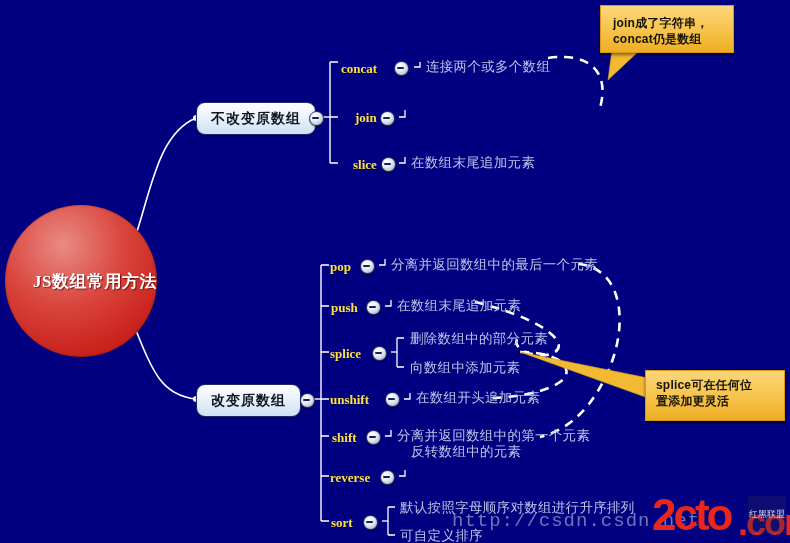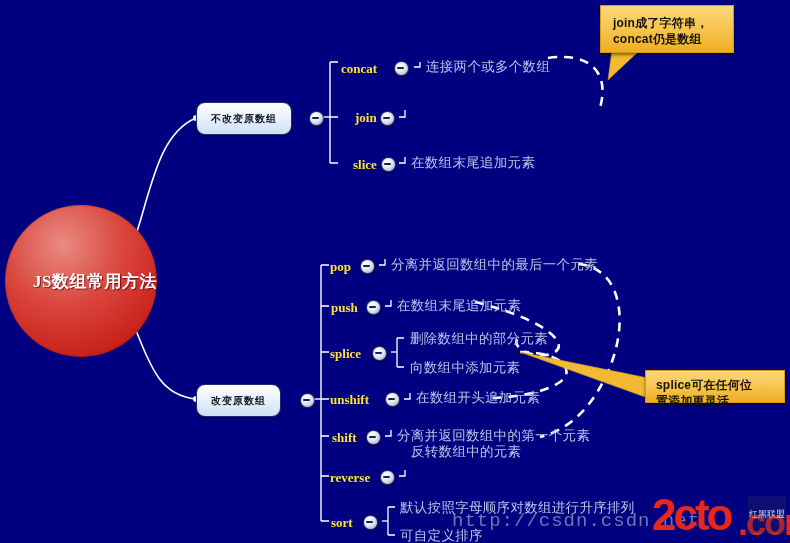--- a/index.html
+++ b/index.html
@@ -43,21 +43,21 @@
     border:1px solid #1b2a6b;
     border-radius:9px;
     background:linear-gradient(180deg,#ffffff 0%,#eaf2fb 45%,#cfe0f2 100%);
     display:flex;align-items:center;justify-content:center;
     box-shadow:0 1px 2px rgba(0,0,0,.35);
   }
   .branch-label{
     color:#111722;
     font-family:Liberation Sans, sans-serif;
     font-weight:bold;
-    font-size:10px;
+    font-size:14px;
     white-space:nowrap;
     letter-spacing:1px;
   }
 
   
   .topic{
     position:absolute;
     color:#fde047;
     font-weight:bold;
     font-size:13px;
@@ -246,21 +246,21 @@
   <div class="topic" style="left:331px;top:515px;">sort</div>
   <div class="toggle" style="left:363px;top:515px;"></div>
   <div class="desc" style="left:400px;top:499px;">默认按照字母顺序对数组进行升序排列</div>
   <div class="desc" style="left:400px;top:527px;">可自定义排序</div>
 
   <div class="callout" style="left:600px;top:5px;width:134px;height:48px;">
     <div class="callout-text">join成了字符串，</div>
     <div class="callout-text">concat仍是数组</div>
   </div>
 
-  <div class="callout" style="left:645px;top:370px;width:140px;height:33px;padding:6px 10px;">
+  <div class="callout" style="left:645px;top:370px;width:140px;height:51px;padding:6px 10px;">
     <div class="callout-text">splice可在任何位</div>
     <div class="callout-text">置添加更灵活</div>
   </div>
 
   <div class="wm-url" style="left:452px;top:510px;">http://csdn.csdn.net</div>
 
   <div class="wm-logo">
     <span class="wm-logo-text">2cto</span>
     <span class="wm-logo-text" style="left:86px;letter-spacing:-2px;font-size:36px;top:4px;">.com</span>
     <span class="wm-logo-cn">红黑联盟</span>

